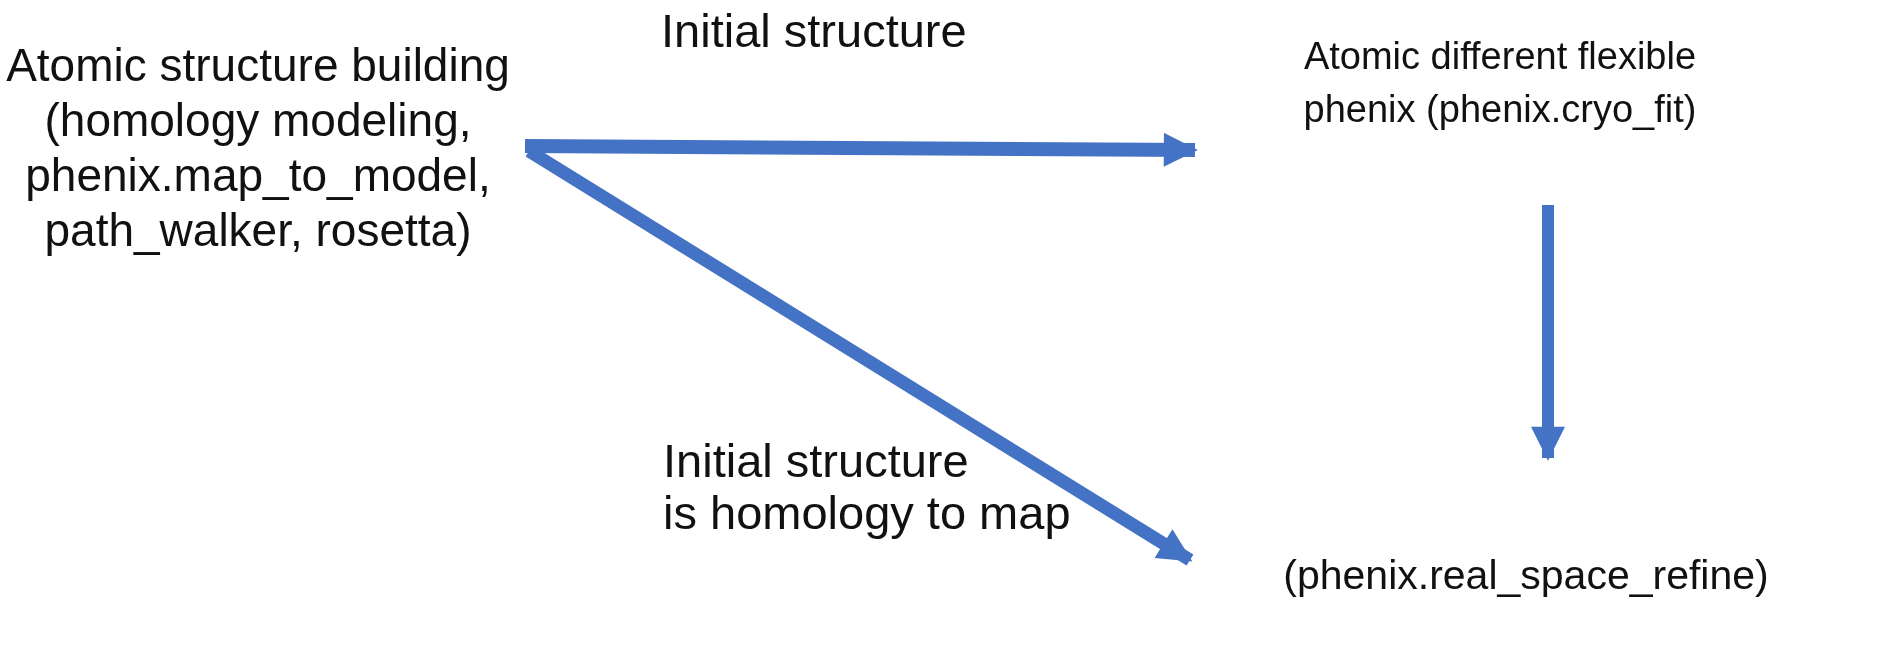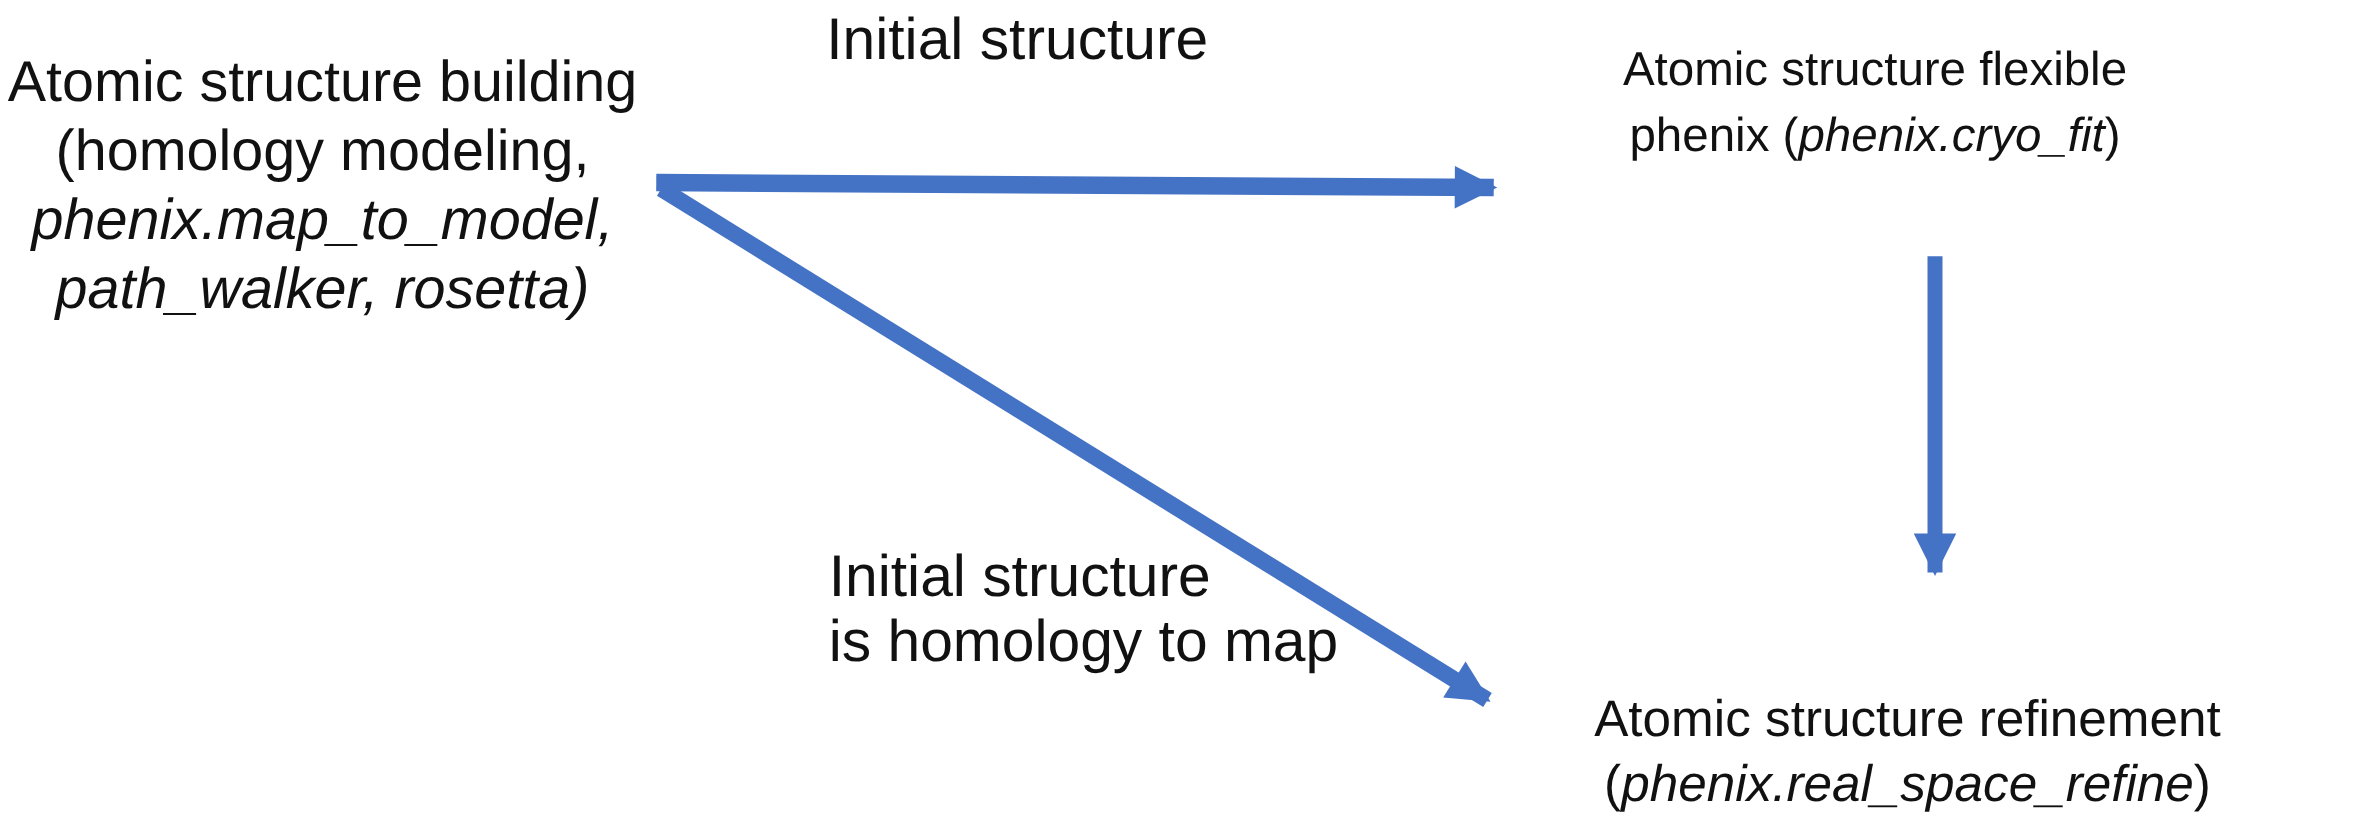--- a/index.html
+++ b/index.html
@@ -24,21 +24,21 @@
   }
   .arrow-layer {
     position: absolute;
     left: 0; top: 0;
     width: 1884px;
     height: 662px;
   }
   .arrow-layer line { stroke: var(--arrow-color); }
   .arrow-layer marker path { fill: var(--arrow-color); }
   .txt { position: absolute; white-space: nowrap; }
-  .italic { font-style: italic; }
+  .italic { }
 
   .node-building {
     left: -2px; top: 38px; width: 520px;
     text-align: center;
     font-size: 46px; line-height: 55px;
   }
   .edge-label-different {
     left: 661px; top: 5px;
     text-align: left;
     font-size: 47px; line-height: 52px;
@@ -80,31 +80,30 @@
     <div>(homology modeling,</div>
     <div class="italic">phenix.map_to_model,</div>
     <div class="italic">path_walker, rosetta)</div>
   </div>
 
   <div class="txt edge-label-different">
     <div>Initial structure</div>
   </div>
 
   <div class="txt node-fitting">
-    <div>Atomic structure flexible</div>
+    <div>Atomic different flexible</div>
     <div>
       <span>phenix (</span><span class="italic">phenix.cryo_fit</span><span>)</span>
     </div>
   </div>
 
   <div class="txt edge-label-similar">
     <div>Initial structure</div>
     <div>is homology to map</div>
   </div>
 
   <div class="txt node-refinement">
-    <div>Atomic structure refinement</div>
     <div>
       <span>(</span><span class="italic">phenix.real_space_refine</span><span>)</span>
     </div>
   </div>
 
 </div>
 
 </body></html>

